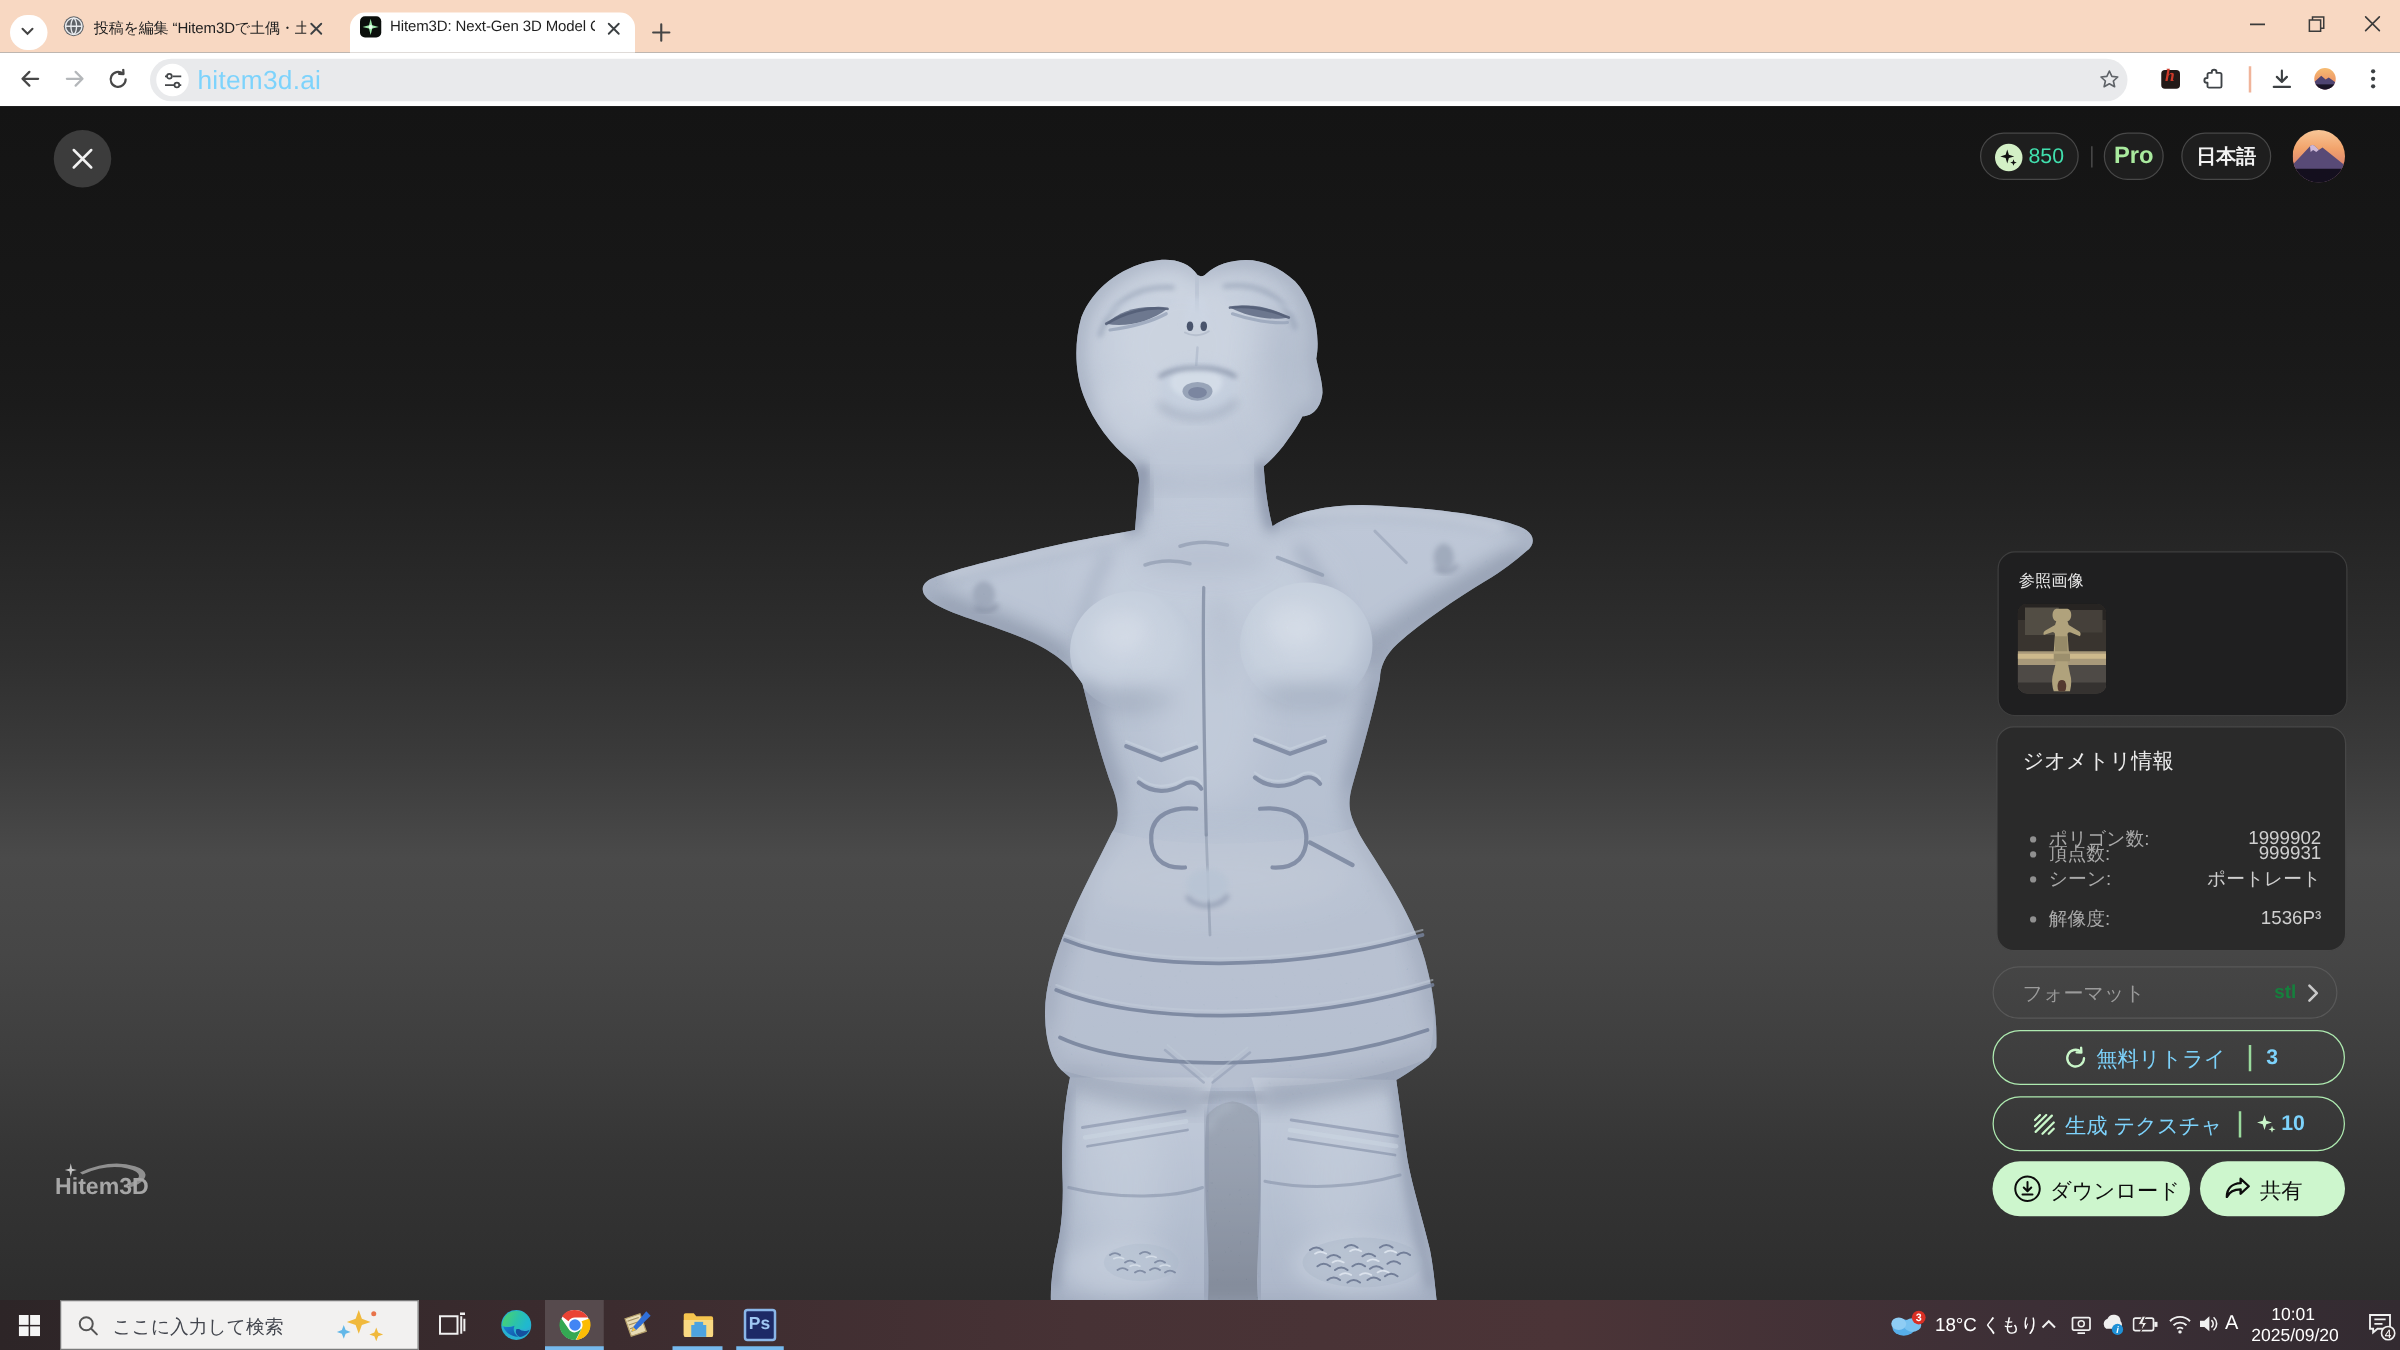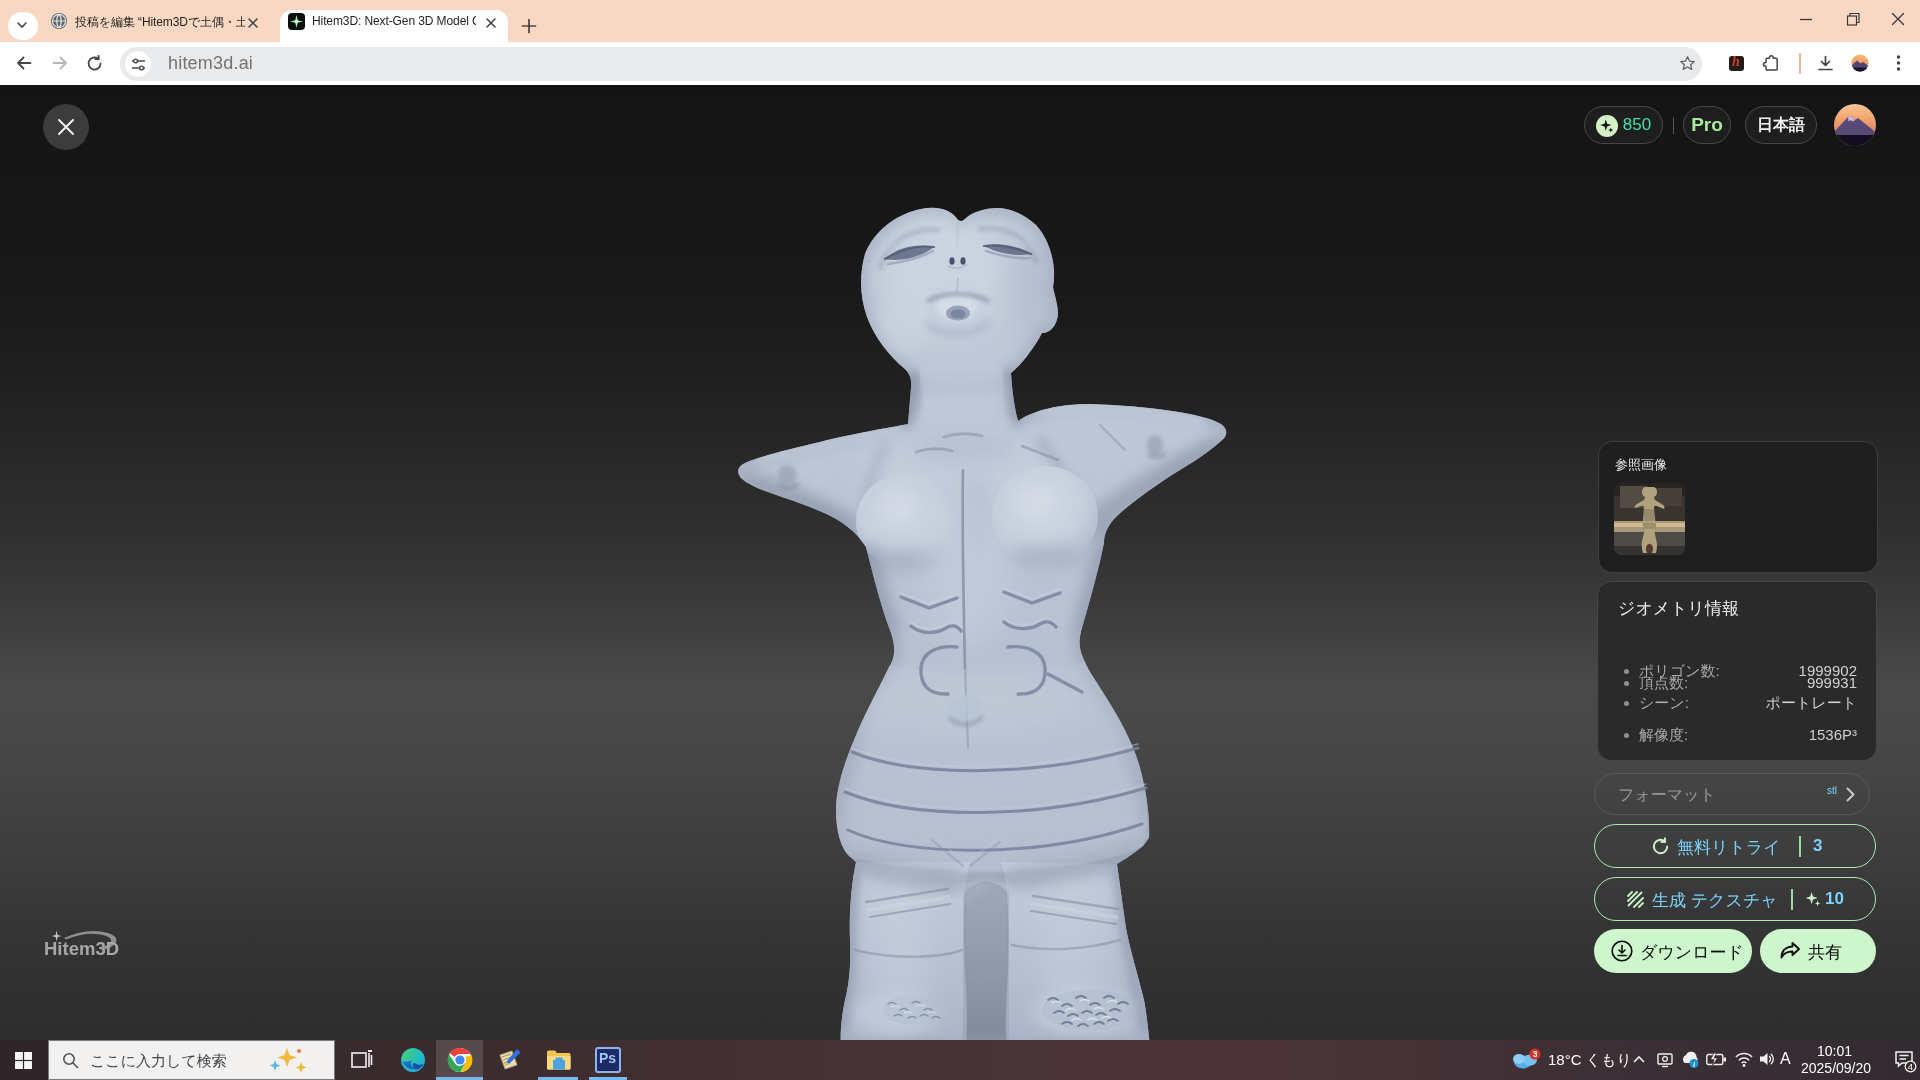--- a/index.html
+++ b/index.html
@@ -8,21 +8,21 @@
   
   #tabstrip { position:absolute; left:0; top:0; width:1920px; height:42px; background:#f8d8c2; }
   #toolbar { position:absolute; left:0; top:42px; width:1920px; height:43px; background:#ffffff; }
   #tabsearch { position:absolute; left:8px; top:12px; width:30px; height:28px; border-radius:14px; background:#fff; }
   #tabsearch svg { position:absolute; left:8px; top:7px; }
   .tab-active { position:absolute; left:280px; top:10px; width:228px; height:32px; background:#fff; border-radius:12px 12px 0 0; }
   .tabtext { position:absolute; top:14px; font-size:12px; letter-spacing:-0.1px; color:#1f1f1f; white-space:nowrap; overflow:hidden; }
   .tabx { position:absolute; top:17px; }
   .urlpill { position:absolute; left:120px; top:47px; width:1582px; height:34px; border-radius:17px; background:#e9eaec; }
   .tuneC { position:absolute; left:125px; top:51px; width:26px; height:26px; border-radius:50%; background:#fff; }
-  #urltext { position:absolute; left:168px; top:53px; font-size:18px; color:#737373; letter-spacing:0.2px; }
+  #urltext { position:absolute; left:158px; top:53px; font-size:21px; color:#7dd3fc; letter-spacing:0.2px; }
   .navic { position:absolute; top:55px; }
   
   #viewer { position:absolute; left:0; top:85px; width:1920px; height:955px;
     background:linear-gradient(180deg,#141414 0%,#181818 18%,#1b1b1b 25%,#222222 33%,#2f2f2f 46%,#3a3a3a 54%,#4a4a4a 63%,#464646 71%,#3e3e3e 80%,#353535 88%,#2d2d2d 100%); }
   #closebtn { position:absolute; left:43px; top:104px; width:46px; height:46px; border-radius:50%; background:#3c3c3c; }
   #closebtn svg { position:absolute; left:14px; top:14px; }
   .pill { position:absolute; top:106px; height:38px; border-radius:19px; background:#1e1e1e; border:1px solid #484848; display:flex; align-items:center; justify-content:center; }
   #credpill { left:1584px; width:79px; }
   #credpill .num { color:#41e0ae; font-size:17px; margin-left:27px; }
   #credcircle { position:absolute; left:11px; top:7.5px; width:22px; height:22px; border-radius:50%; background:#d3f0c6; }
@@ -37,21 +37,21 @@
   #thumb { position:absolute; left:15px; top:41px; width:71px; height:72px; border-radius:8px; overflow:hidden; }
   #card2 { left:1597px; top:581px; height:180px; background:#2a2a2a; border-color:#474747; }
   #card2 h3 { font-size:17px; color:#ececec; font-weight:normal; position:absolute; left:20px; top:15px; }
   .grow { position:absolute; left:20px; width:240px; height:20px; font-size:15px; color:#a9a9a9; }
   .grow .dot { position:absolute; left:6px; top:7px; width:5px; height:5px; border-radius:50%; background:#909090; }
   .grow .lab { position:absolute; left:21px; top:0; }
   .grow .val { position:absolute; right:1px; top:0; text-align:right; color:#cfcfcf; }
   
   #fmt { position:absolute; left:1594px; top:773px; width:276px; height:42px; border-radius:21px; border:1px solid #585858; }
   #fmt .l { position:absolute; left:23px; top:11px; font-size:16px; color:#9b9b9b; }
-  #fmt .r { position:absolute; right:32px; top:11px; font-size:10px; color:#7dd3fc; font-weight:normal; }
+  #fmt .r { position:absolute; right:32px; top:11px; font-size:15px; color:#15803d; font-weight:bold; }
   .gbtn { position:absolute; left:1594px; width:282px; height:44px; border-radius:22px; border:1.5px solid #aeeab0; color:#7dd3fc; font-size:17px; }
   .fbtn { position:absolute; top:929px; height:44px; border-radius:22px; background:#cdf6cd; color:#0c0c0c; font-size:17px; }
   
   #taskbar { position:absolute; left:0; top:1040px; width:1920px; height:40px; background:linear-gradient(90deg,#2d2527 0%,#3a2b2e 22%,#473235 45%,#4b3437 65%,#3c2f36 85%,#332b31 100%); }
   #searchbox { position:absolute; left:48px; top:1040px; width:287px; height:40px; background:#f2f1f0; border:1px solid #7a7a7a; }
   #searchbox span { position:absolute; left:41px; top:11px; font-size:15px; color:#42454d; }
   .tbhl { position:absolute; left:436px; top:1040px; width:47px; height:40px; background:#564a4d; }
   .uline { position:absolute; top:1077px; height:3px; background:#76b9ed; }
   .trtxt { position:absolute; font-size:15px; color:#ffffff; }
 </style>

